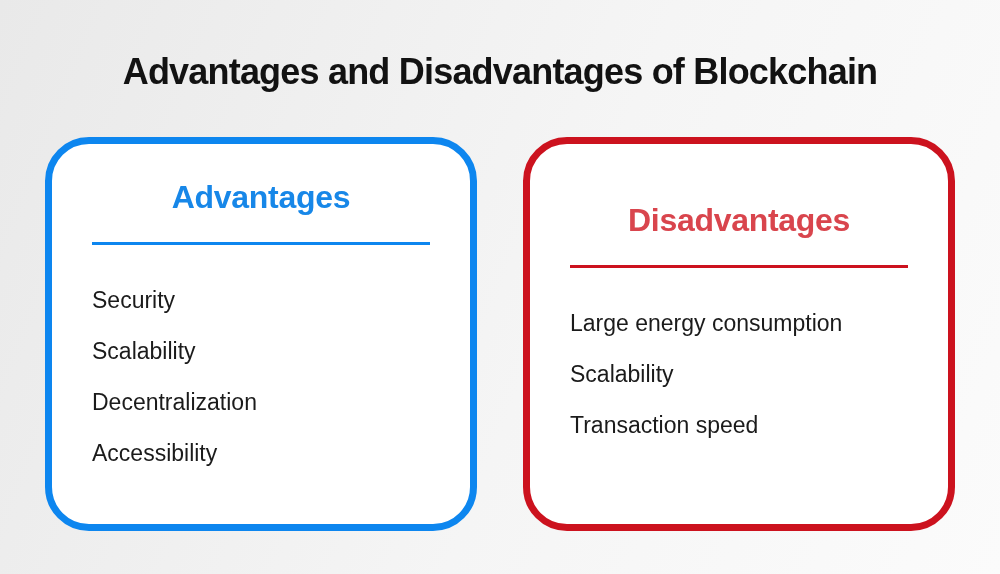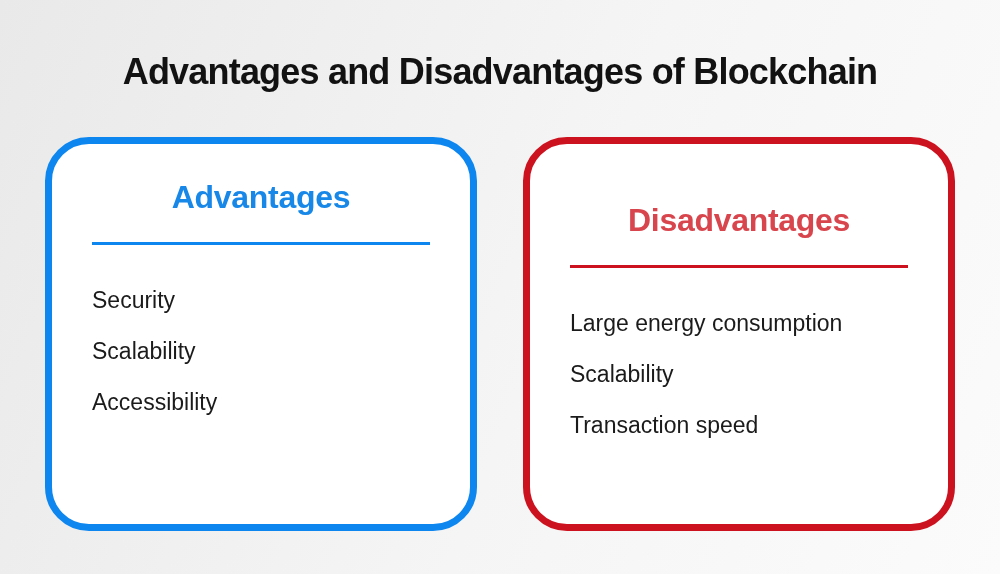--- a/index.html
+++ b/index.html
@@ -77,20 +77,21 @@
 <h1 class="page-title">Advantages and Disadvantages of Blockchain</h1>
 
 <div class="cards-row">
 
   <div class="card advantages">
     <div class="card-heading">Advantages</div>
     <div class="card-divider"></div>
     <ul class="card-items">
       <li>Security</li>
       <li>Scalability</li>
+      <li>Decentralization</li>
       <li>Accessibility</li>
     </ul>
   </div>
 
   <div class="card disadvantages">
     <div class="card-heading">Disadvantages</div>
     <div class="card-divider"></div>
     <ul class="card-items">
       <li>Large energy consumption</li>
       <li>Scalability</li>

